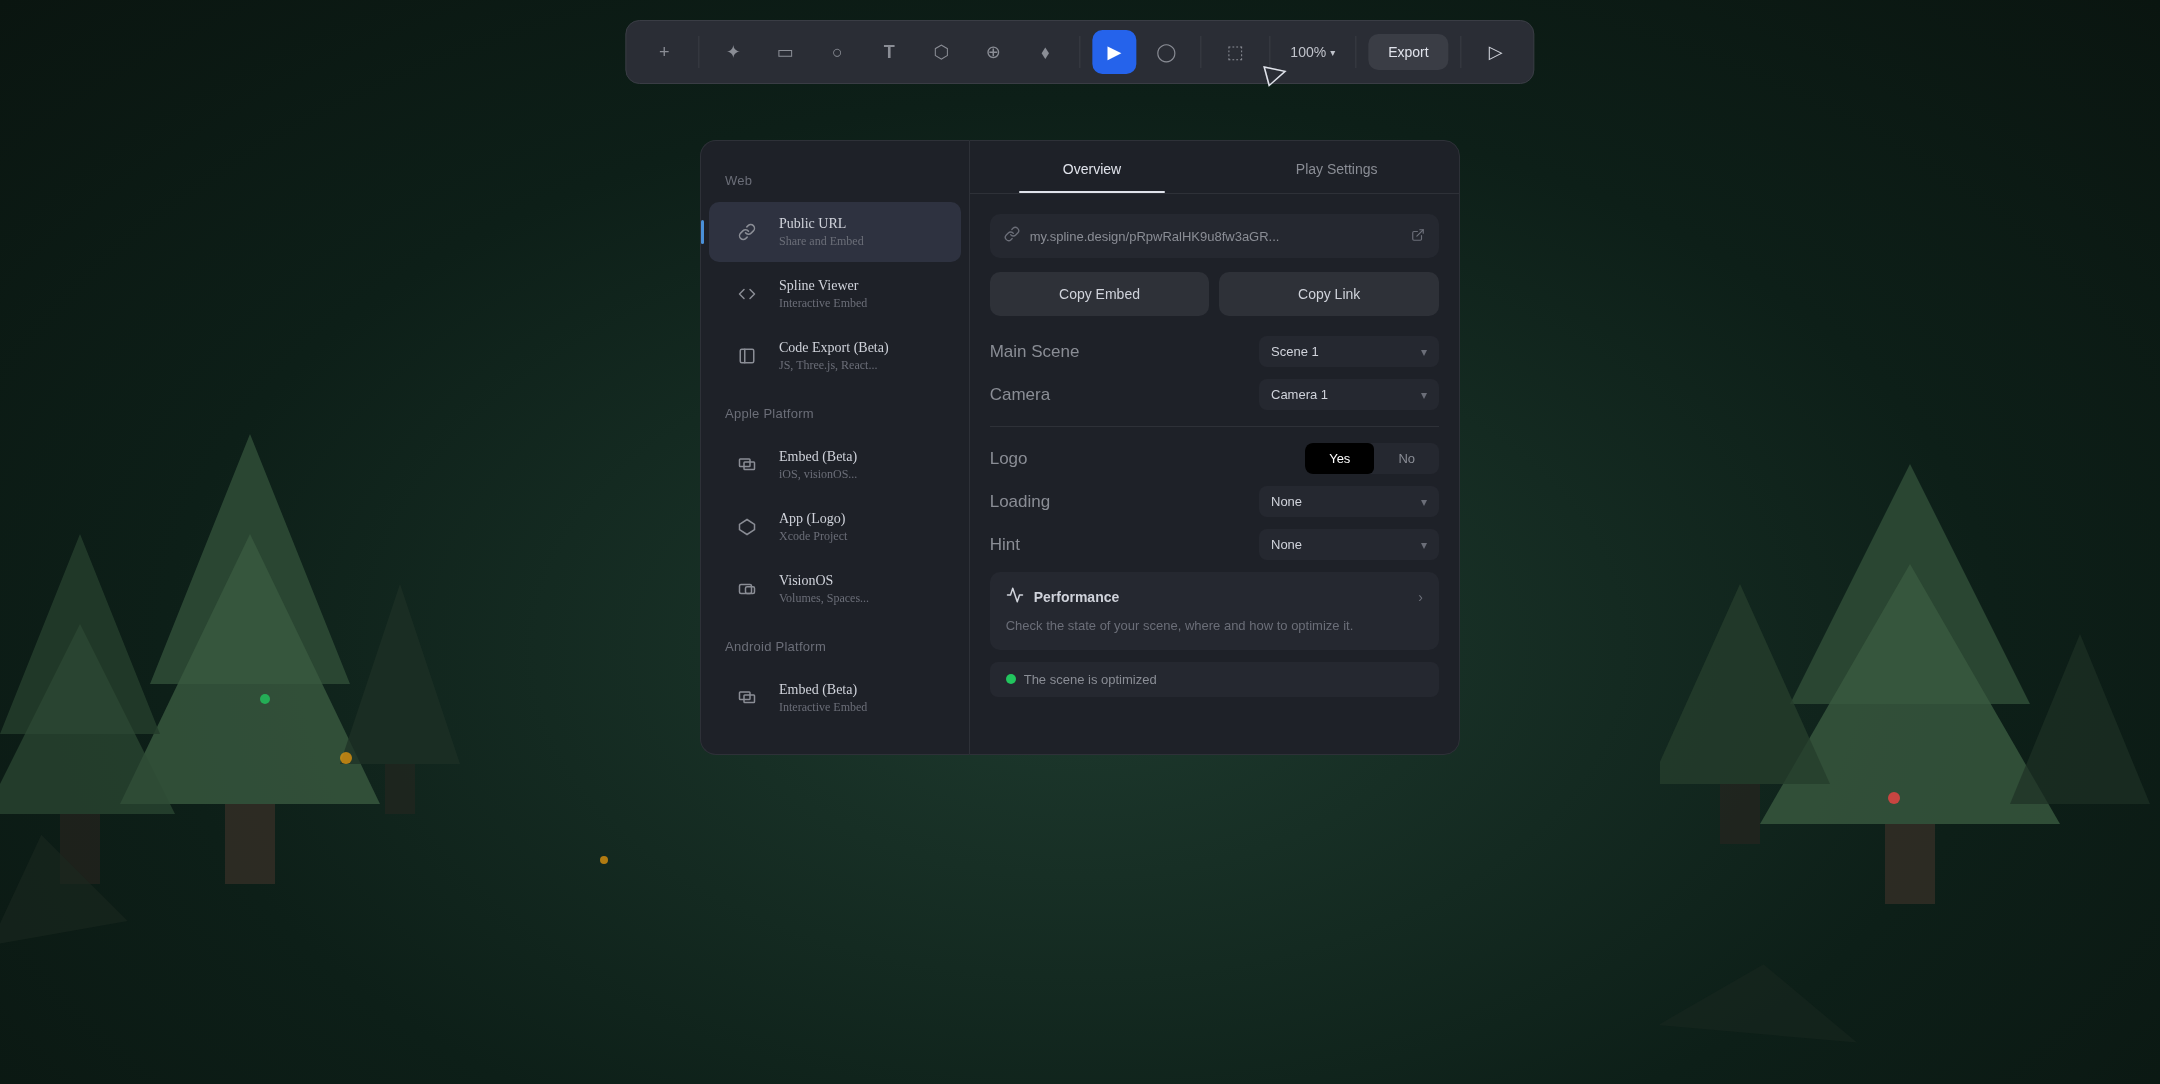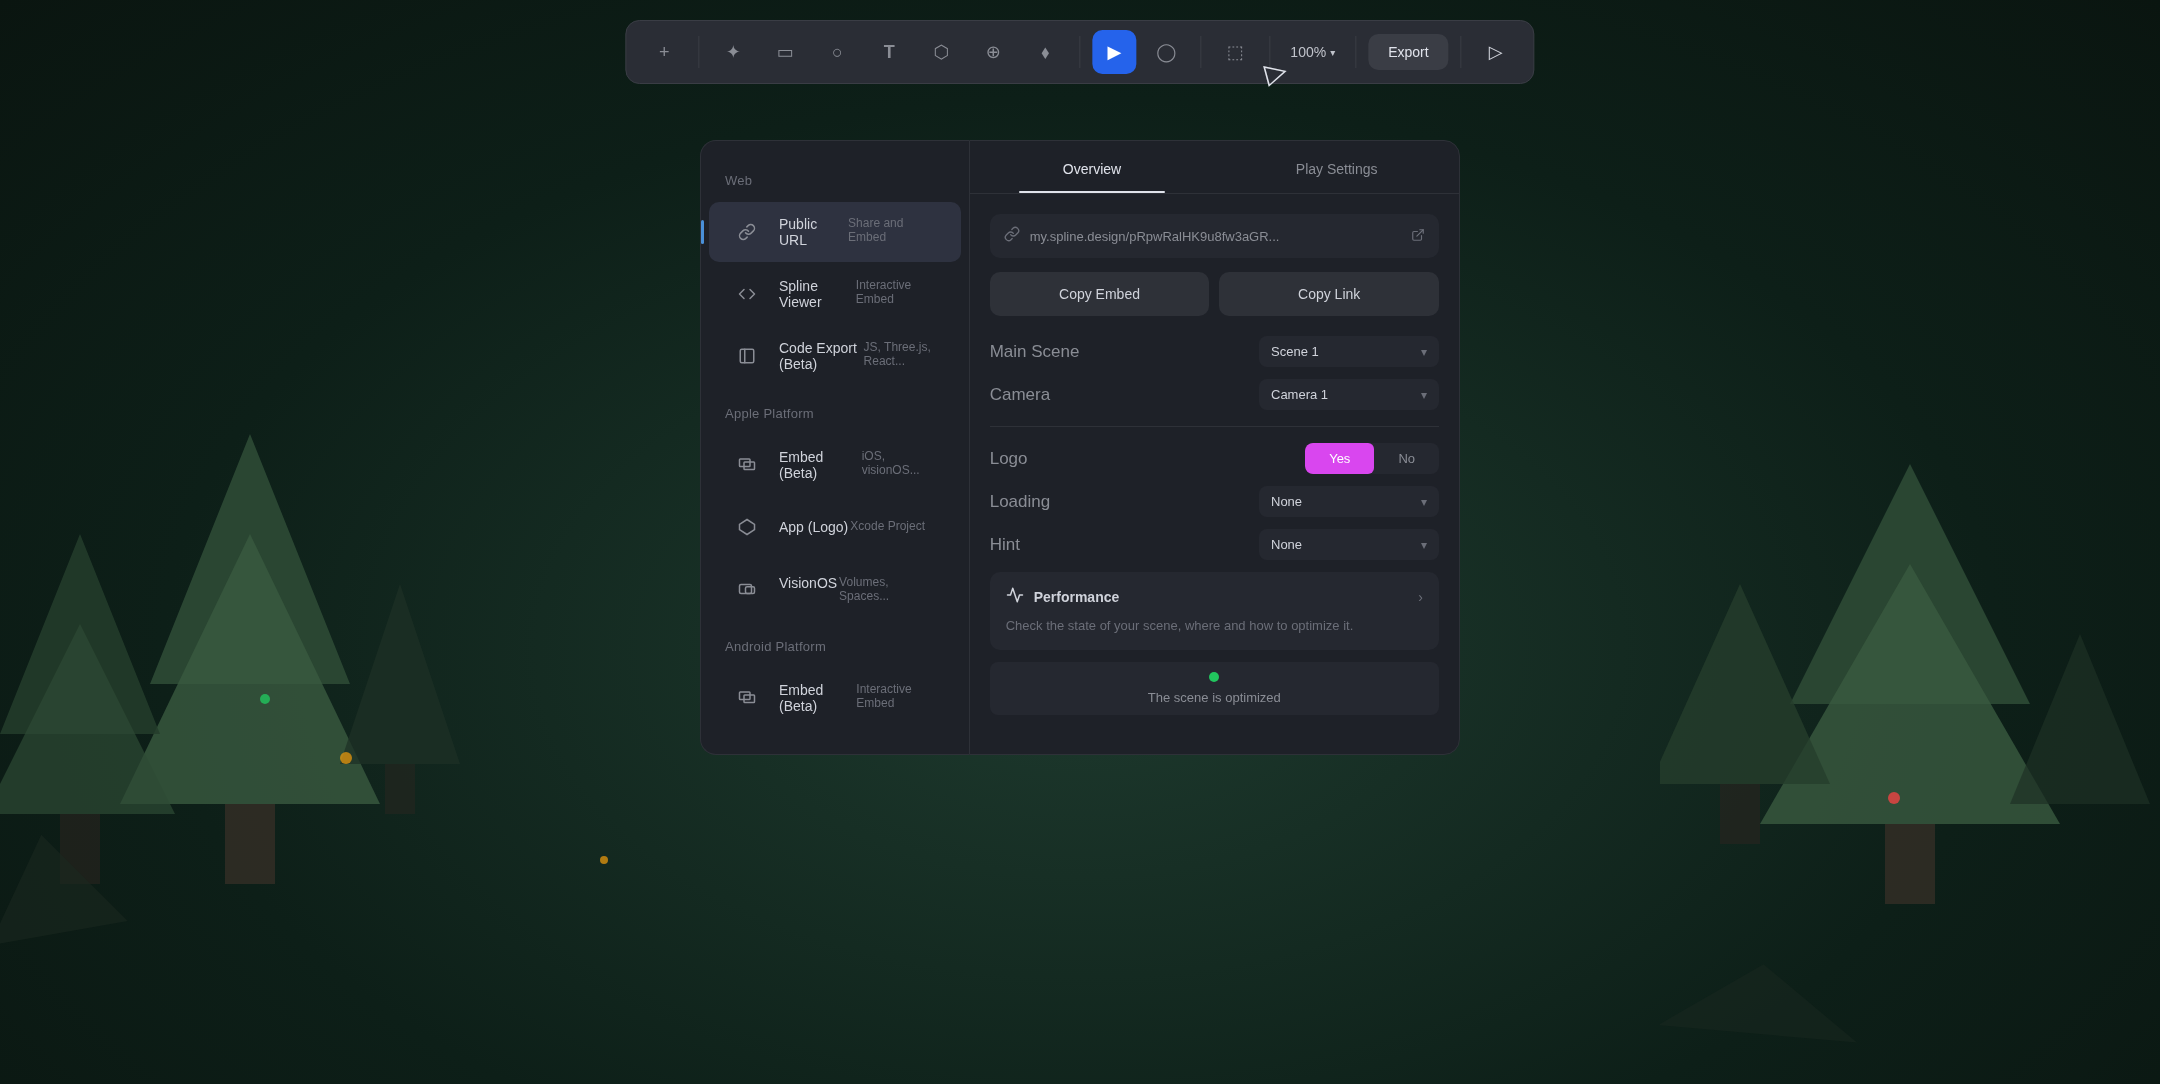--- a/index.html
+++ b/index.html
@@ -145,22 +145,23 @@
       display: flex;
       align-items: center;
       justify-content: center;
       color: #8a8d95;
       font-size: 16px;
       flex-shrink: 0;
     }
 
     .sidebar-item-text {
       display: flex;
-      flex-direction: row;
+      flex-direction: column;
       gap: 2px;
+      font-family: Liberation Serif, serif;
     }
 
     .sidebar-item-title {
       font-size: 14px;
       color: #d0d3db;
       font-weight: 500;
     }
 
     .sidebar-item-subtitle {
       font-size: 12px;
@@ -314,21 +315,21 @@
     }
 
     .toggle-option {
       padding: 8px 24px;
       font-size: 13px;
       cursor: pointer;
       color: #8a8d95;
     }
 
     .toggle-option.active {
-      background: #d946ef;
+      background: #000000;
       color: white;
       border-radius: 6px;
     }
 
     
     .performance-section {
       background: #252830;
       border-radius: 10px;
       padding: 14px 16px;
       margin-top: 8px;
@@ -371,21 +372,20 @@
 
     
     .optimized-row {
       display: flex;
       align-items: center;
       gap: 8px;
       margin-top: 12px;
       padding: 10px 16px;
       background: #252830;
       border-radius: 8px;
-      flex-direction: column;
     }
 
     .optimized-dot {
       width: 10px;
       height: 10px;
       border-radius: 50%;
       background: #22c55e;
       flex-shrink: 0;
     }
 

